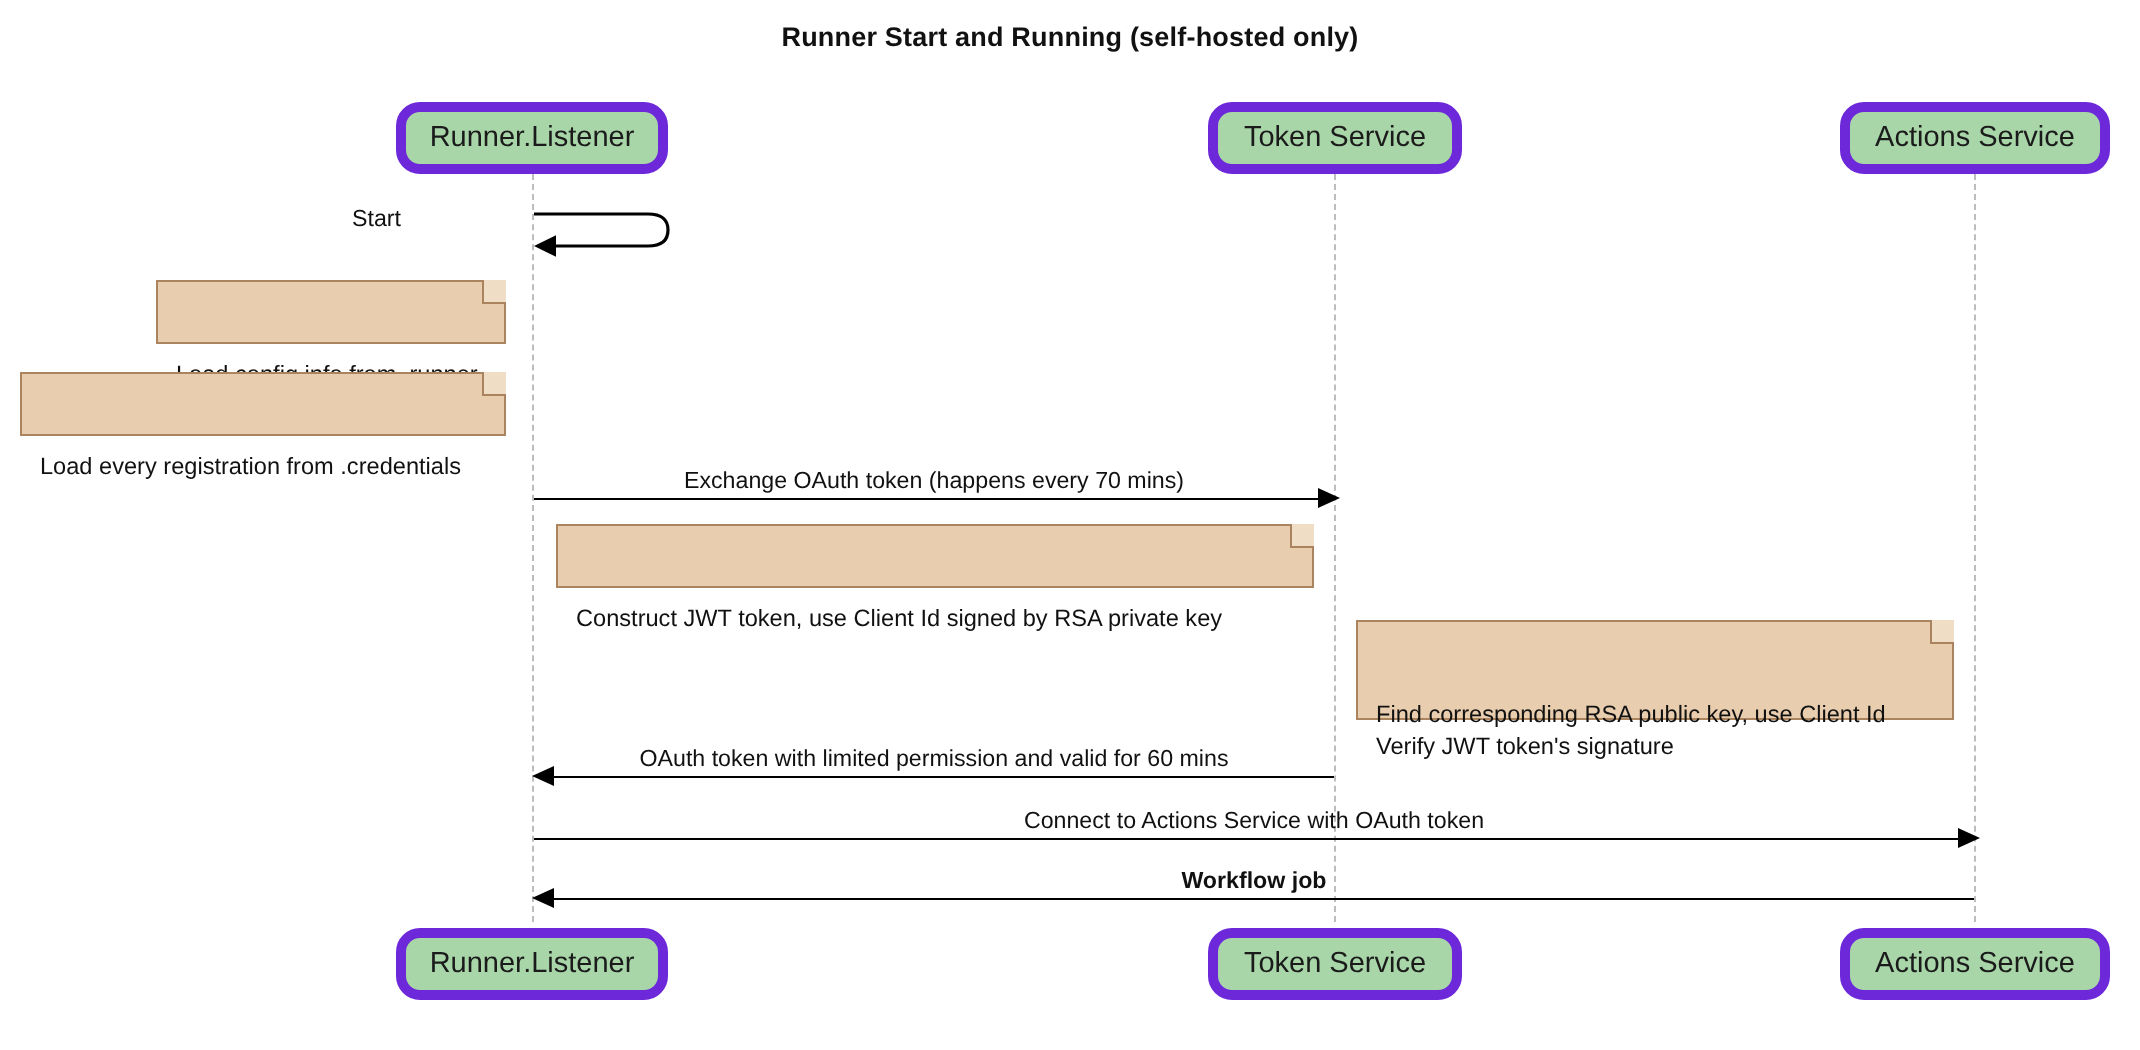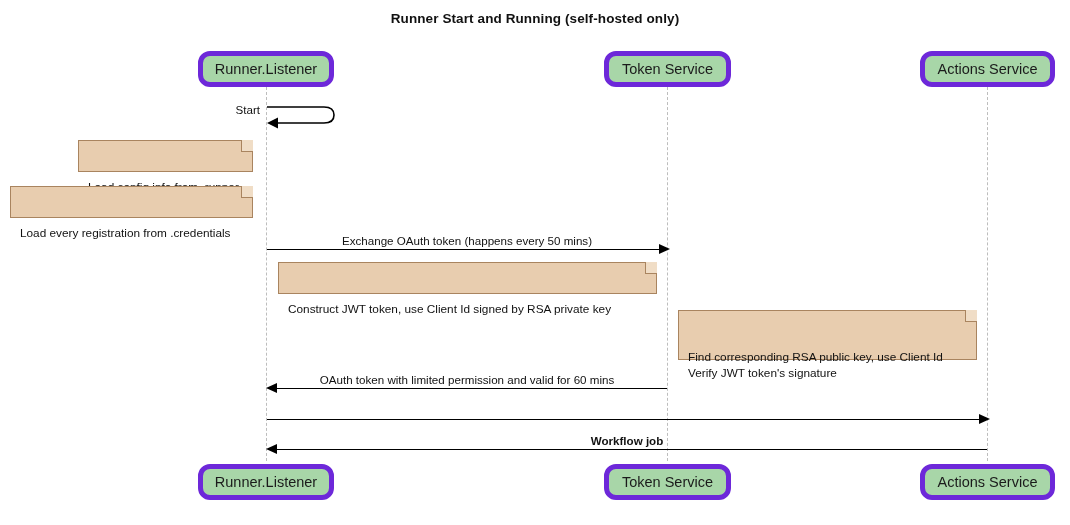--- a/index.html
+++ b/index.html
@@ -131,51 +131,52 @@
   <div class="participant" style="left:920px; top:464px; width:135px;">
     <span>Actions Service</span>
   </div>
 
   <div class="selfcall" style="left:266px; top:101px; width:72px; height:28px;">
     <svg width="72" height="28" viewBox="0 0 72 28">
       <path d="M 1 6 L 58 6 Q 68 6 68 14 Q 68 22 58 22 L 12 22" fill="none" stroke="#000000" stroke-width="1.6"></path>
       <polygon points="12,16.6 12,27.4 1,22" fill="#000000"></polygon>
     </svg>
   </div>
-  <div class="msg-label" style="left:176px; top:103px; width:84px; text-align:right;">Start</div>
+  <div class="msg-label" style="left:176px; top:103px; width:84px; text-align:left;">Start</div>
 
   <div class="note" style="left:78px; top:140px; width:175px; height:32px;">
     <span class="fold"></span>
     <span>Load config info from .runner</span>
   </div>
 
   <div class="note" style="left:10px; top:186px; width:243px; height:32px;">
     <span class="fold"></span>
     <span>Load every registration from .credentials</span>
   </div>
 
   <div class="msg-line" style="left:267px; top:249px; width:393px;"></div>
   <div class="arrow-head arrow-right" style="left:659px; top:244px;"></div>
-  <div class="msg-label" style="left:267px; top:234px; width:400px;">Exchange OAuth token (happens every 50 mins)</div>
+  <div class="msg-label" style="left:267px; top:234px; width:400px;">Exchange OAuth token (happens every 70 mins)</div>
 
   <div class="note" style="left:278px; top:262px; width:379px; height:32px;">
     <span class="fold"></span>
     <span>Construct JWT token, use Client Id signed by RSA private key</span>
   </div>
 
   <div class="note" style="left:678px; top:310px; width:299px; height:50px;">
     <span class="fold"></span>
     <span>Find corresponding RSA public key, use Client Id
 Verify JWT token's signature</span>
   </div>
 
   <div class="msg-line" style="left:274px; top:388px; width:393px;"></div>
   <div class="arrow-head arrow-left" style="left:266px; top:383px;"></div>
   <div class="msg-label" style="left:267px; top:373px; width:400px;">OAuth token with limited permission and valid for 60 mins</div>
 
   <div class="msg-line" style="left:267px; top:419px; width:713px;"></div>
   <div class="arrow-head arrow-right" style="left:979px; top:414px;"></div>
+  <div class="msg-label" style="left:267px; top:404px; width:720px;">Connect to Actions Service with OAuth token</div>
 
   <div class="msg-line" style="left:274px; top:449px; width:713px;"></div>
   <div class="arrow-head arrow-left" style="left:266px; top:444px;"></div>
   <div class="msg-label" style="left:267px; top:434px; width:720px;font-weight:bold;">Workflow job</div>
 
 </div>
 
 </body></html>

